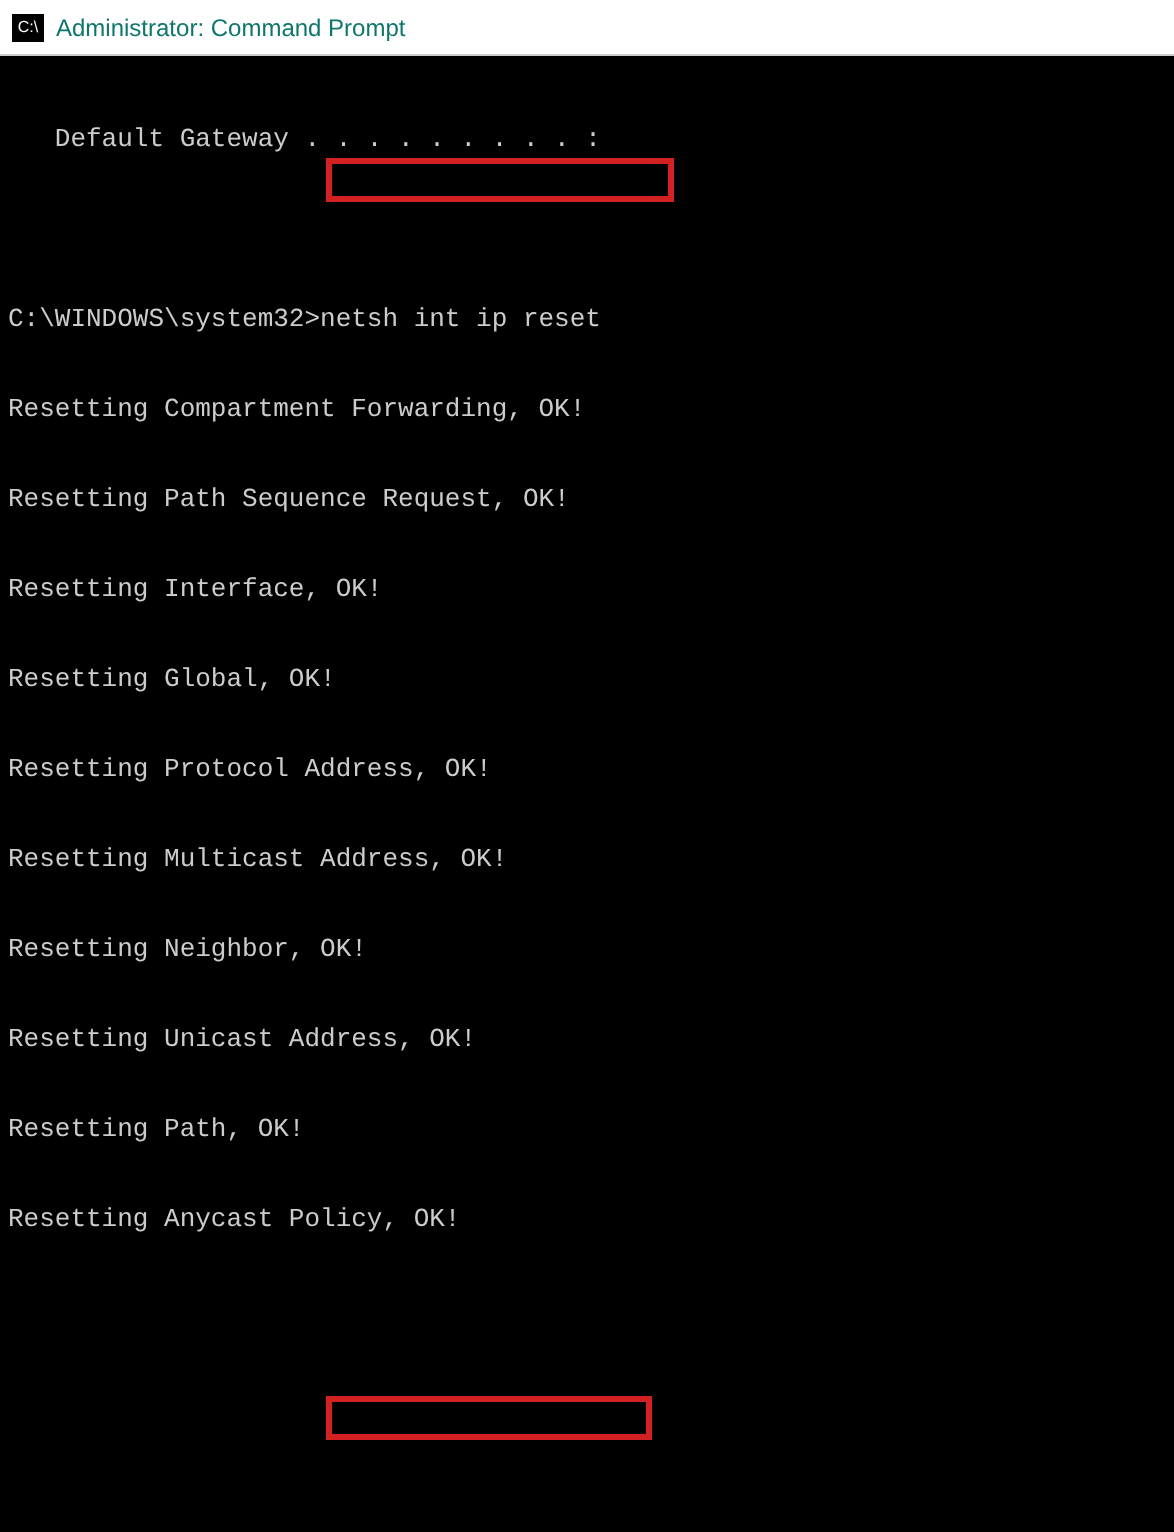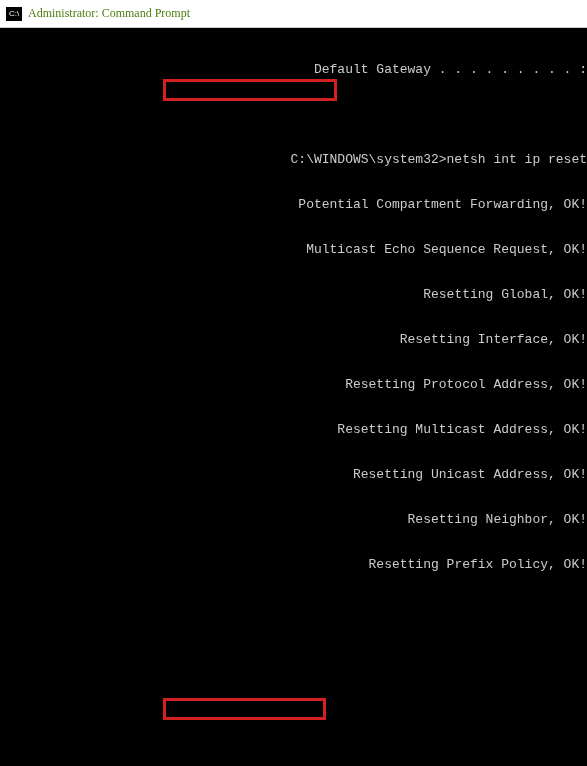--- a/index.html
+++ b/index.html
@@ -28,37 +28,36 @@
       background: #000;
       margin-right: 6px;
       display: flex;
       align-items: center;
       justify-content: center;
       color: #fff;
       font-size: 8px;
       font-family: Arial;
     }
     .title-text {
-      font-family: Liberation Serif, serif;
+      font-family: Liberation Sans, sans-serif;
       font-size: 12px;
-      color: #4d7c0f;
+      color: #0f766e;
     }
     .terminal {
       background: #000;
       color: #ccc;
       padding: 4px 0 4px 4px;
       font-size: 13px;
       line-height: 15px;
       white-space: pre;
       font-family: Consolas, 'Courier New', monospace;
     }
     .line {
       display: block;
       min-height: 15px;
-      text-align: right;
     }
     .red-box-1 {
       position: absolute;
       border: 3px solid #d32020;
       left: 163px;
       top: 51px;
       width: 174px;
       height: 22px;
       pointer-events: none;
     }
@@ -81,29 +80,30 @@
 <div class="title-bar">
   <div class="title-icon">C:\</div>
   <span class="title-text">Administrator: Command Prompt</span>
 </div>
 
 <div class="terminal-wrapper">
   <div class="terminal">
     <span class="line">   Default Gateway . . . . . . . . . :</span>
     <span class="line"></span>
     <span class="line">C:\WINDOWS\system32&gt;netsh int ip reset</span>
-    <span class="line">Potential Compartment Forwarding, OK!</span>
-    <span class="line">Multicast Echo Sequence Request, OK!</span>
+    <span class="line">Resetting Compartment Forwarding, OK!</span>
+    <span class="line">Resetting Path Sequence Request, OK!</span>
+    <span class="line">Resetting Interface, OK!</span>
     <span class="line">Resetting Global, OK!</span>
-    <span class="line">Resetting Interface, OK!</span>
     <span class="line">Resetting Protocol Address, OK!</span>
     <span class="line">Resetting Multicast Address, OK!</span>
+    <span class="line">Resetting Neighbor, OK!</span>
     <span class="line">Resetting Unicast Address, OK!</span>
-    <span class="line">Resetting Neighbor, OK!</span>
-    <span class="line">Resetting Prefix Policy, OK!</span>
+    <span class="line">Resetting Path, OK!</span>
+    <span class="line">Resetting Anycast Policy, OK!</span>
     
     
     
     
     
     
     
     
     
     

